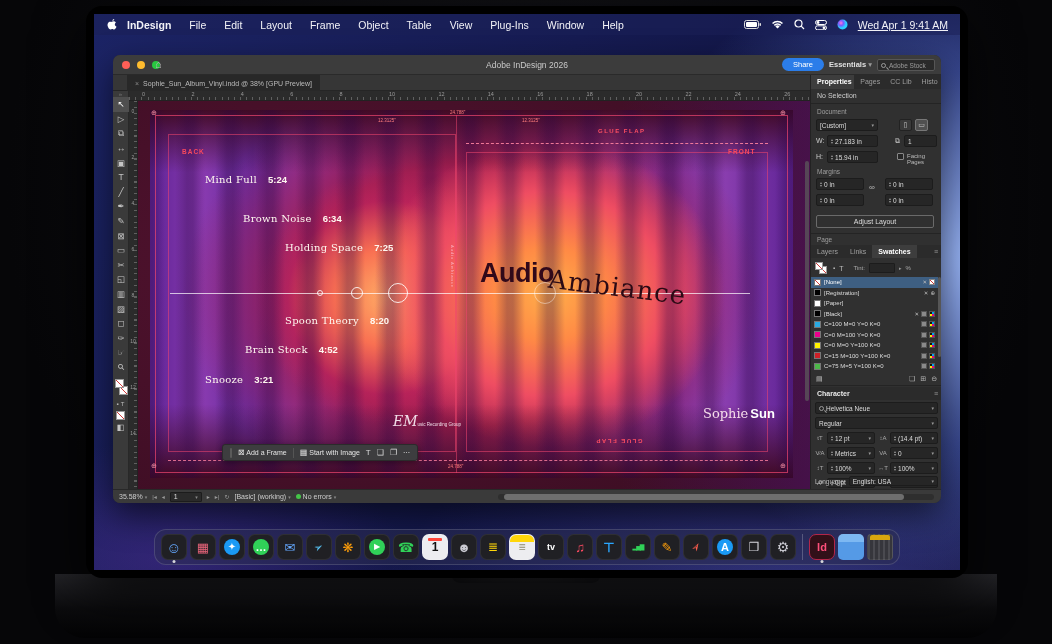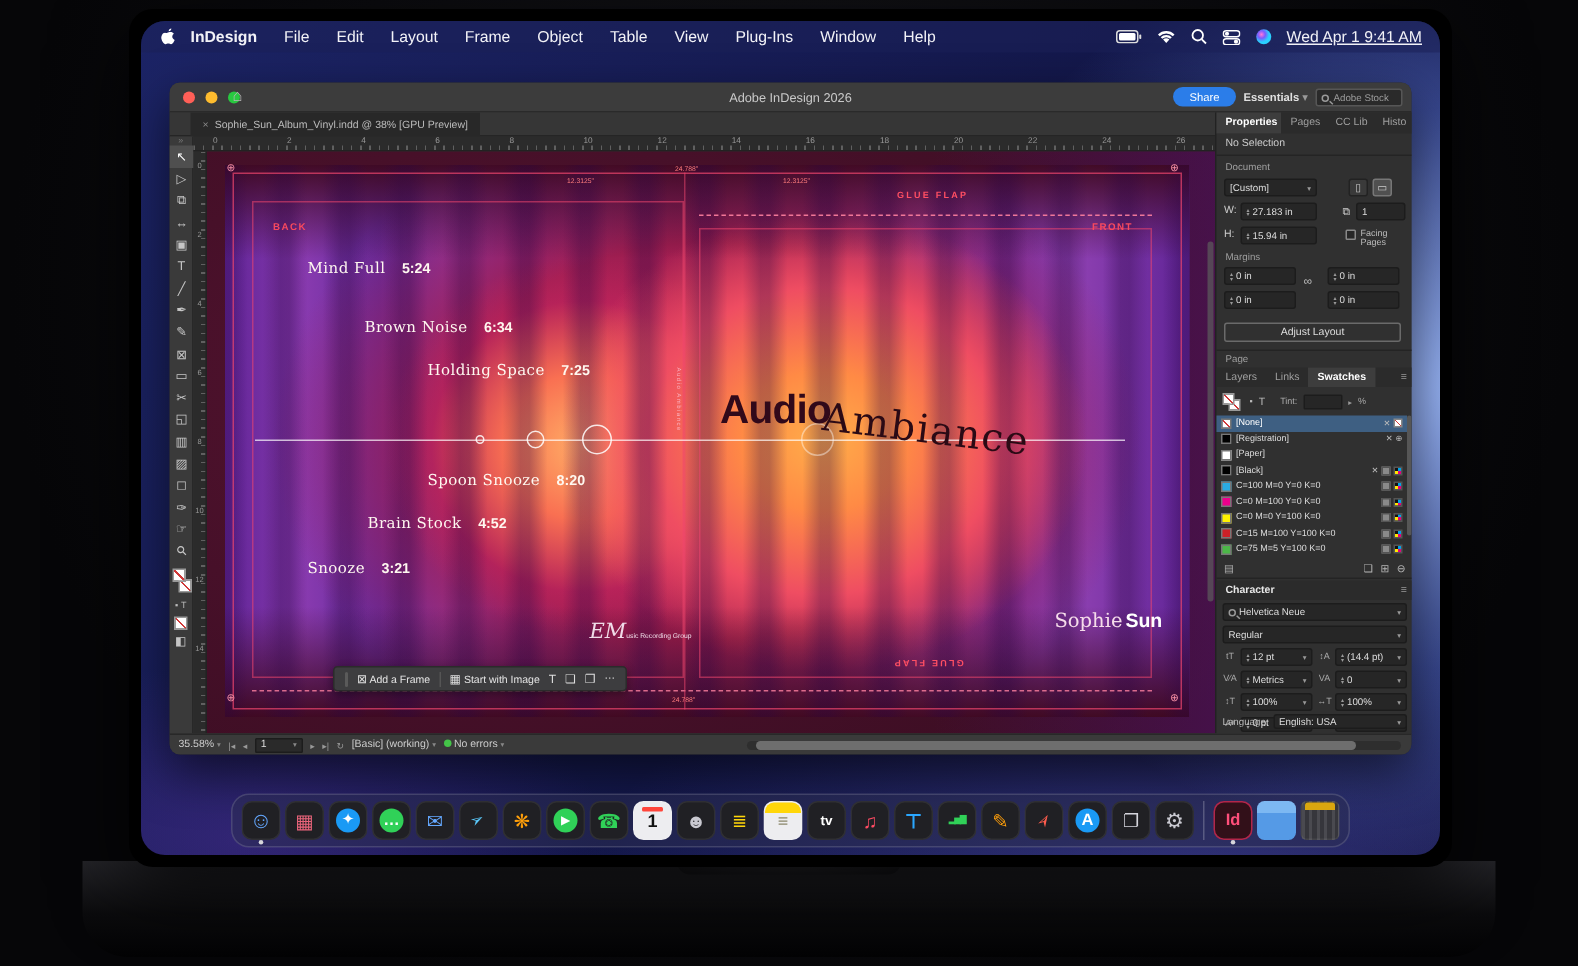--- a/index.html
+++ b/index.html
@@ -6,21 +6,21 @@
 html,body { width:1052px; height:644px; overflow:hidden; }
 body { font-family:"Liberation Sans", sans-serif; background:radial-gradient(circle at 50% 30%, #141419, #060608 75%); position:relative; }
 
 
 .laptop-base { position:absolute; left:55px; top:574px; width:942px; height:64px;
   background:linear-gradient(180deg,#232327,#0b0b0d 55%,#030304); border-radius:0 0 30px 30px; }
 .laptop-base .notch { position:absolute; left:50%; top:0; transform:translateX(-50%);
   width:150px; height:9px; background:radial-gradient(ellipse at 50% 0,#2c2c31,#121215); border-radius:0 0 9px 9px; }
 .laptop-screen { position:absolute; left:86px; top:6px; width:882px; height:572px;
   background:#000; border-radius:16px; padding:8px; box-shadow:0 18px 50px rgba(0,0,0,.7); }
-.screen { position:relative; width:866px; height:556px; border-radius:16px; overflow:hidden;
+.screen { position:relative; width:866px; height:556px; border-radius:0; overflow:hidden;
   background:
     radial-gradient(40% 30% at 8% 98%, rgba(120,60,200,.28), rgba(0,0,0,0) 70%),
     radial-gradient(55% 75% at 102% 44%, rgba(160,190,255,.95), rgba(100,130,230,.45) 45%, rgba(25,30,90,0) 75%),
     radial-gradient(70% 55% at 82% 108%, rgba(95,95,205,.5), rgba(20,20,70,0) 70%),
     linear-gradient(125deg,#1c2466 0%,#161b52 40%,#101340 70%,#0a0c30 100%); }
 
 
 .menubar { position:absolute; left:0; top:0; width:100%; height:21px; background:rgba(28,32,88,.55);
   display:flex; align-items:center; color:#f2f2f7; font-size:10.5px; }
 .menubar .apple { margin:0 6px 0 12px; display:flex; align-items:center; }
@@ -439,21 +439,21 @@
         <div class="tl-line"></div>
         <div class="tl-circle" style="left:167px;top:180px;width:6px;height:6px"></div>
         <div class="tl-circle" style="left:201px;top:177px;width:12px;height:12px"></div>
         <div class="tl-circle" style="left:238px;top:173px;width:20px;height:20px"></div>
         <div class="tl-circle" style="left:384px;top:172px;width:22px;height:22px;opacity:.5"></div>
 
         <div id="tracks">
               <div class="track"><span class="t-name">Mind Full</span><span class="t-time">5:24</span></div>
               <div class="track"><span class="t-name">Brown Noise</span><span class="t-time">6:34</span></div>
               <div class="track"><span class="t-name">Holding Space</span><span class="t-time">7:25</span></div>
-              <div class="track"><span class="t-name">Spoon Snooze</span><span class="t-time">8:20</span></div>
+              <div class="track"><span class="t-name">Spoon Theory</span><span class="t-time">8:20</span></div>
               <div class="track"><span class="t-name">Brain Stock</span><span class="t-time">4:52</span></div>
               <div class="track"><span class="t-name">Snooze</span><span class="t-time">3:21</span></div>
             </div>
 
         <span class="big-title-1">Audio</span>
         <span class="big-title-2">Ambiance</span>
         <span class="artist"><span class="a-first">Sophie</span><span class="a-last">Sun</span></span>
         <span class="rec-label"><span class="lg">EM</span><span class="rest">usic Recording Group</span></span>
       </div>
 

